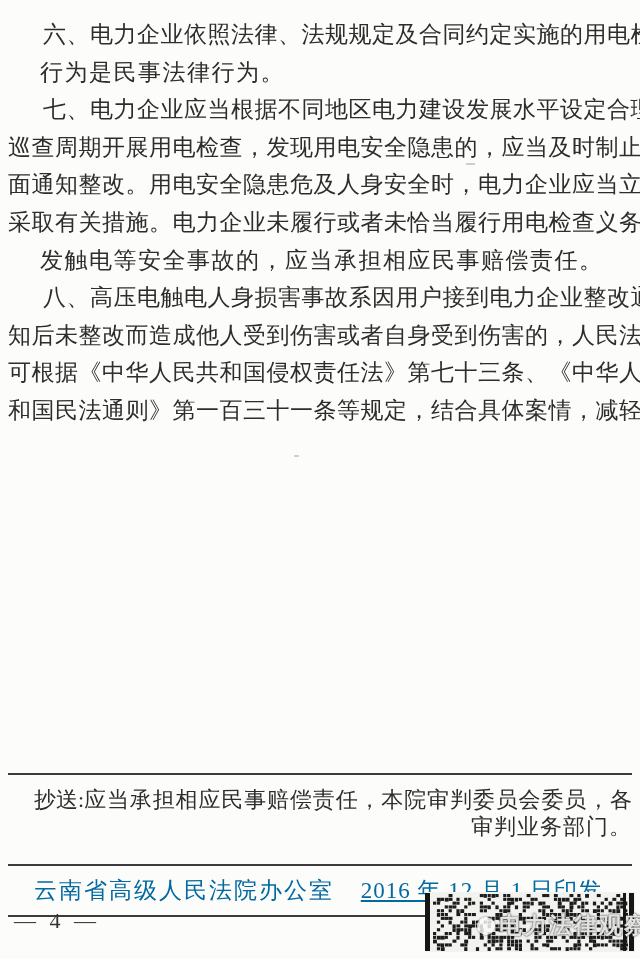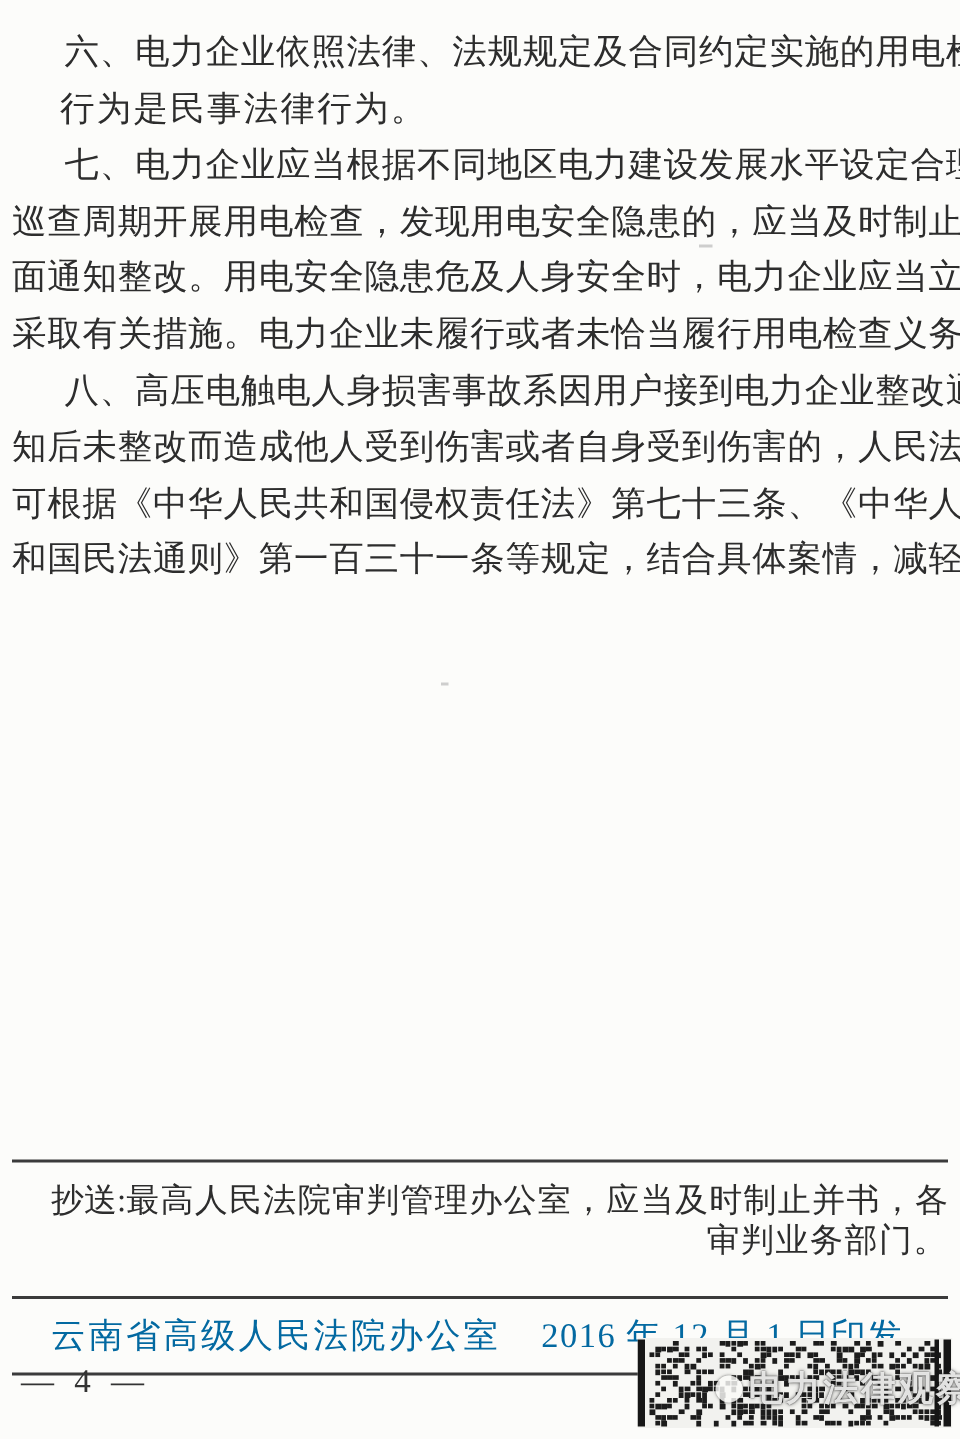--- a/index.html
+++ b/index.html
@@ -57,21 +57,21 @@
   .cc-line2 { text-align: right; letter-spacing: 1px; }
   .issuer-row {
     display: flex;
     justify-content: space-between;
     align-items: center;
     padding: 9px 30px 9px 26px;
     font-size: 23px;
     color: #0369a1;
   }
   .issuer { letter-spacing: 2px; }
-  .print-date { letter-spacing: 1px; }
+  .print-date { letter-spacing: 1px; text-decoration: underline; }
 
   .page-number {
     position: absolute;
     left: 14px; top: 908px;
     font-size: 22px;
     letter-spacing: 4px;
     color: #333;
   }
 
   
@@ -119,38 +119,39 @@
   <div class="doc-body">
     <div>
       <div class="text-line indent">六、电力企业依照法律、法规规定及合同约定实施的用电检查</div>
       <div class="text-line para-end">行为是民事法律行为。</div>
     </div>
     <div>
       <div class="text-line indent">七、电力企业应当根据不同地区电力建设发展水平设定合理</div>
       <div class="text-line">巡查周期开展用电检查，发现用电安全隐患的，应当及时制止并书</div>
       <div class="text-line">面通知整改。用电安全隐患危及人身安全时，电力企业应当立即</div>
       <div class="text-line">采取有关措施。电力企业未履行或者未恰当履行用电检查义务引</div>
+      <div class="text-line para-end">发触电等安全事故的，应当承担相应民事赔偿责任。</div>
     </div>
     <div>
       <div class="text-line indent">八、高压电触电人身损害事故系因用户接到电力企业整改通</div>
       <div class="text-line">知后未整改而造成他人受到伤害或者自身受到伤害的，人民法院</div>
       <div class="text-line">可根据《中华人民共和国侵权责任法》第七十三条、《中华人民共</div>
       <div class="text-line">和国民法通则》第一百三十一条等规定，结合具体案情，减轻或者</div>
     </div>
   </div>
 
   <div class="scan-speck speck-1"></div>
   <div class="scan-speck speck-2"></div>
 
   <div class="doc-footer">
     <hr class="rule">
     <div class="cc-row">
       <span class="cc-label">抄送:</span>
       <div class="cc-lines">
-        <div class="cc-line1">最高人民法院审判管理办公室，应当及时制止并书，各</div>
+        <div class="cc-line1">应当承担相应民事赔偿责任，本院审判委员会委员，各</div>
         <div class="cc-line2">审判业务部门。</div>
       </div>
     </div>
     <hr class="rule">
     <div class="issuer-row">
       <span class="issuer">云南省高级人民法院办公室</span>
       <span class="print-date">2016 年 12 月 1 日印发</span>
     </div>
     <hr class="rule">
   </div>

